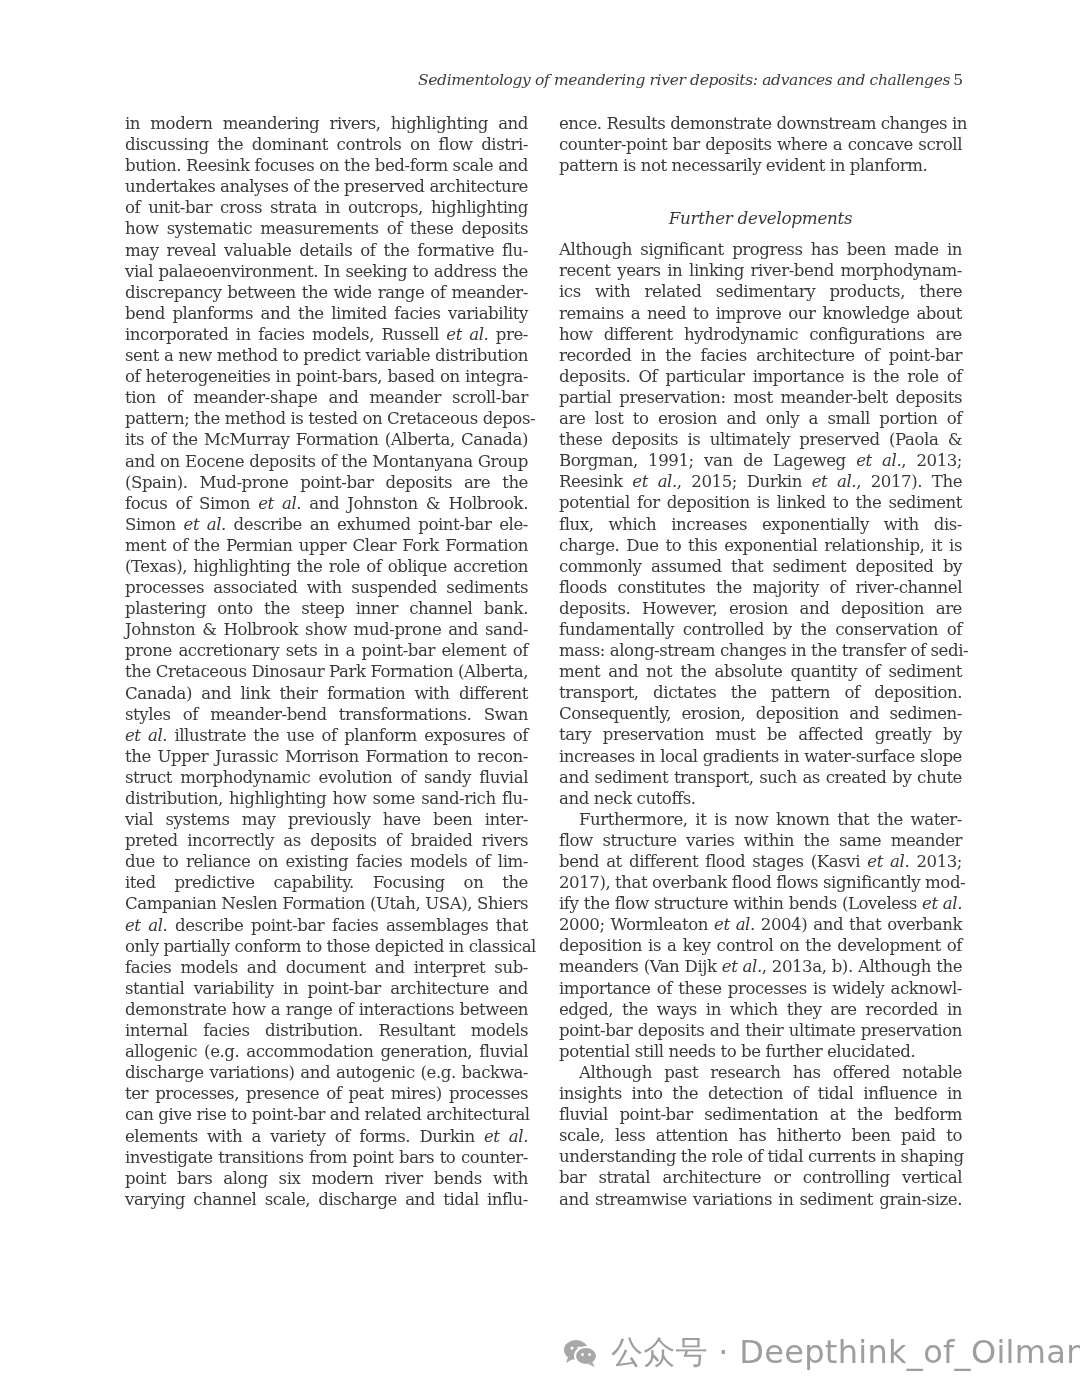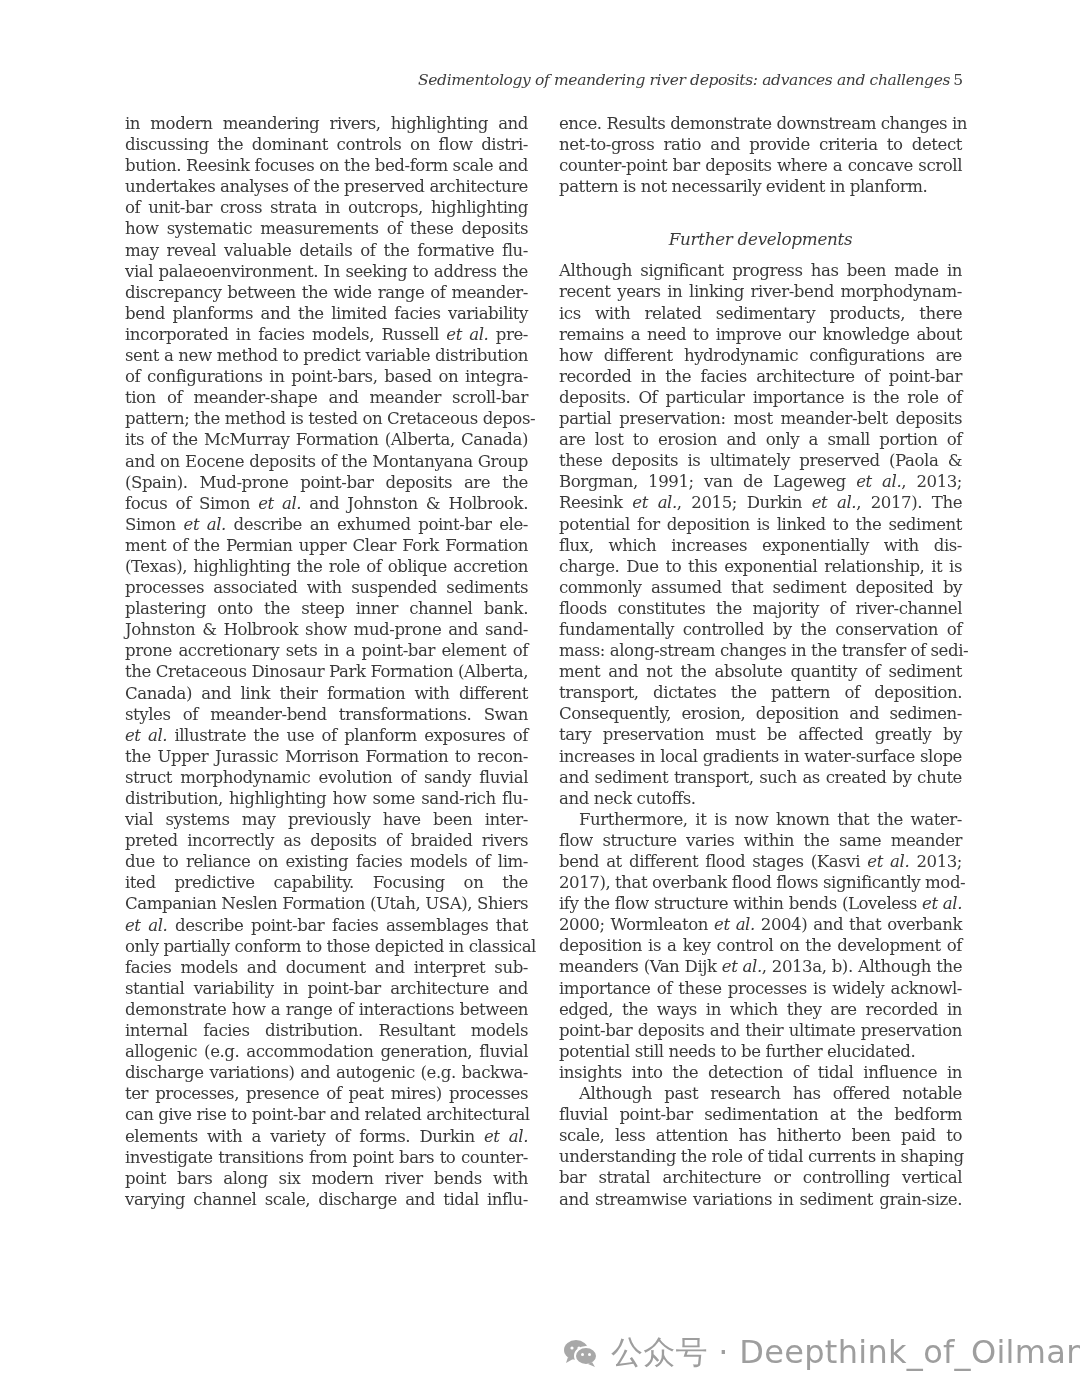--- a/index.html
+++ b/index.html
@@ -38,21 +38,21 @@
     <div class="line">bution. Reesink focuses on the bed-form scale and</div>
     <div class="line">undertakes analyses of the preserved architecture</div>
     <div class="line">of unit-bar cross strata in outcrops, highlighting</div>
     <div class="line">how systematic measurements of these deposits</div>
     <div class="line">may reveal valuable details of the formative flu-</div>
     <div class="line">vial palaeoenvironment. In seeking to address the</div>
     <div class="line">discrepancy between the wide range of meander-</div>
     <div class="line">bend planforms and the limited facies variability</div>
     <div class="line">incorporated in facies models, Russell <em>et al.</em> pre-</div>
     <div class="line">sent a new method to predict variable distribution</div>
-    <div class="line">of configurations in point-bars, based on integra-</div>
+    <div class="line">of heterogeneities in point-bars, based on integra-</div>
     <div class="line">tion of meander-shape and meander scroll-bar</div>
     <div class="line">pattern; the method is tested on Cretaceous depos-</div>
     <div class="line">its of the McMurray Formation (Alberta, Canada)</div>
     <div class="line">and on Eocene deposits of the Montanyana Group</div>
     <div class="line">(Spain). Mud-prone point-bar deposits are the</div>
     <div class="line">focus of Simon <em>et al.</em> and Johnston &amp; Holbrook.</div>
     <div class="line">Simon <em>et al.</em> describe an exhumed point-bar ele-</div>
     <div class="line">ment of the Permian upper Clear Fork Formation</div>
     <div class="line">(Texas), highlighting the role of oblique accretion</div>
     <div class="line">processes associated with suspended sediments</div>
@@ -83,21 +83,20 @@
     <div class="line">can give rise to point-bar and related architectural</div>
     <div class="line">elements with a variety of forms. Durkin <em>et al.</em></div>
     <div class="line">investigate transitions from point bars to counter-</div>
     <div class="line">point bars along six modern river bends with</div>
     <div class="line">varying channel scale, discharge and tidal influ-</div>
   </div>
 
 <div class="col col-right" id="right-col">
   <div id="right-intro">
       <div class="line">ence. Results demonstrate downstream changes in</div>
-      <div class="line">net-to-gross ratio and provide criteria to detect</div>
       <div class="line">counter-point bar deposits where a concave scroll</div>
       <div class="line last">pattern is not necessarily evident in planform.</div>
     </div>
   <div class="spacer-sm"></div>
   <div class="heading">Further developments</div>
   <div class="spacer-xs"></div>
   <div id="right-paras">
       <div>
         <div class="line">Although significant progress has been made in</div>
         <div class="line">recent years in linking river-bend morphodynam-</div>
@@ -109,20 +108,21 @@
         <div class="line">partial preservation: most meander-belt deposits</div>
         <div class="line">are lost to erosion and only a small portion of</div>
         <div class="line">these deposits is ultimately preserved (Paola &amp;</div>
         <div class="line">Borgman, 1991; van de Lageweg <em>et al.</em>, 2013;</div>
         <div class="line">Reesink <em>et al.</em>, 2015; Durkin <em>et al.</em>, 2017). The</div>
         <div class="line">potential for deposition is linked to the sediment</div>
         <div class="line">flux, which increases exponentially with dis-</div>
         <div class="line">charge. Due to this exponential relationship, it is</div>
         <div class="line">commonly assumed that sediment deposited by</div>
         <div class="line">floods constitutes the majority of river-channel</div>
+        <div class="line">deposits. However, erosion and deposition are</div>
         <div class="line">fundamentally controlled by the conservation of</div>
         <div class="line">mass: along-stream changes in the transfer of sedi-</div>
         <div class="line">ment and not the absolute quantity of sediment</div>
         <div class="line">transport, dictates the pattern of deposition.</div>
         <div class="line">Consequently, erosion, deposition and sedimen-</div>
         <div class="line">tary preservation must be affected greatly by</div>
         <div class="line">increases in local gradients in water-surface slope</div>
         <div class="line">and sediment transport, such as created by chute</div>
         <div class="line last">and neck cutoffs.</div>
       </div>
@@ -134,22 +134,22 @@
         <div class="line">ify the flow structure within bends (Loveless <em>et al.</em></div>
         <div class="line">2000; Wormleaton <em>et al.</em> 2004) and that overbank</div>
         <div class="line">deposition is a key control on the development of</div>
         <div class="line">meanders (Van Dijk <em>et al.</em>, 2013a, b). Although the</div>
         <div class="line">importance of these processes is widely acknowl-</div>
         <div class="line">edged, the ways in which they are recorded in</div>
         <div class="line">point-bar deposits and their ultimate preservation</div>
         <div class="line last">potential still needs to be further elucidated.</div>
       </div>
       <div>
+        <div class="line indent">Although past research has offered notable</div>
         <div class="line">insights into the detection of tidal influence in</div>
-        <div class="line indent">Although past research has offered notable</div>
         <div class="line">fluvial point-bar sedimentation at the bedform</div>
         <div class="line">scale, less attention has hitherto been paid to</div>
         <div class="line">understanding the role of tidal currents in shaping</div>
         <div class="line">bar stratal architecture or controlling vertical</div>
         <div class="line">and streamwise variations in sediment grain-size.</div>
       </div>
     </div>
 </div>
 
 <div class="watermark">

